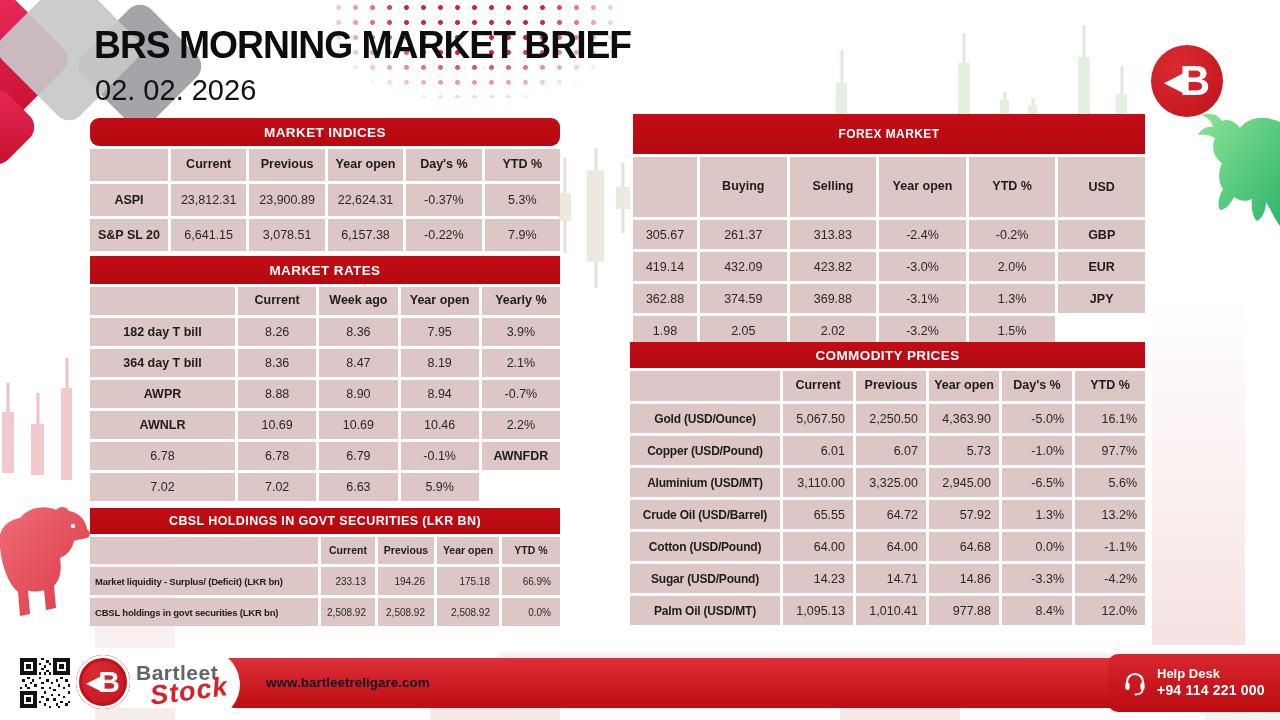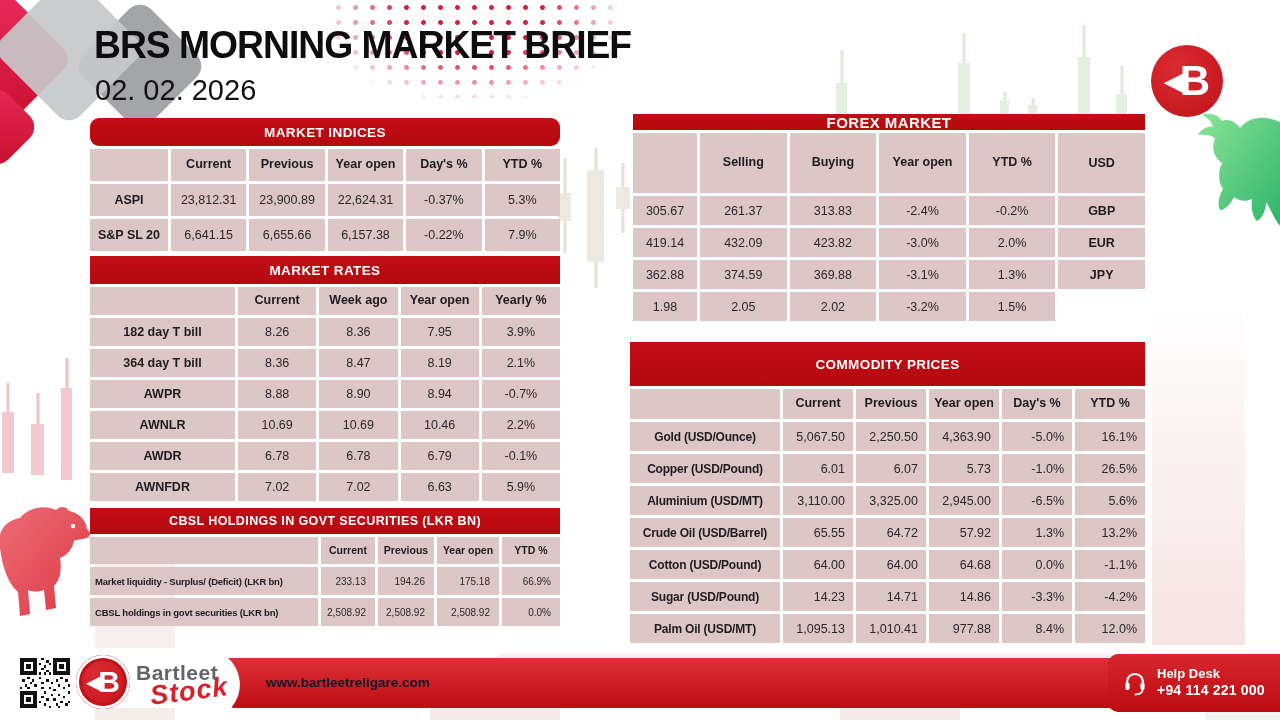--- a/index.html
+++ b/index.html
@@ -46,25 +46,25 @@
   .mr .t-title{height:28px;font-size:13.5px;}
   .mr .t-grid{grid-template-columns:145px repeat(4,1fr);grid-auto-rows:28px;}
   .cb{left:90px;top:508px;width:470px;}
   .cb .t-title{height:26px;font-size:12.5px;}
   .cb .t-grid{grid-template-columns:228px 54px 56px 62px 1fr;grid-template-rows:27px 28px 28px;}
   .cb .cell{font-size:10px;}
   .cb .cell.head{font-size:10.5px;}
   .cb .cell.rowlabel{justify-content:flex-start;padding-left:5px;font-size:9.5px;letter-spacing:-.2px;}
   .cb .cell.val{justify-content:flex-end;padding-right:9px;}
   .fx{left:633px;top:114px;width:512px;}
-  .fx .t-title{height:16px;font-size:15px;}
+  .fx .t-title{height:40px;font-size:12px;}
   .fx .t-grid{grid-template-columns:64px repeat(5,1fr);grid-template-rows:60px repeat(4,29px);}
   .fx .cell.head{padding:0 8px;}
   .cm{left:630px;top:342px;width:515px;}
-  .cm .t-title{height:44px;font-size:13.5px;}
+  .cm .t-title{height:26px;font-size:13.5px;}
   .cm .t-grid{grid-template-columns:150px repeat(5,1fr);grid-template-rows:30px repeat(7,29px);}
   .cm .cell.rowlabel{font-size:12px;letter-spacing:-.2px;text-align:right;}
   .cm .cell.val{justify-content:flex-end;padding-right:8px;}
 
   
   .animal{position:absolute;z-index:1;}
 
   
   .footer{position:absolute;left:0;top:648px;width:1280px;height:72px;background:#fff;z-index:3;}
   .banner-top{position:absolute;left:495px;top:2px;right:0;height:16px;
@@ -199,21 +199,21 @@
         <div class="cell head">Day's %</div>
         <div class="cell head">YTD %</div>
         <div class="cell rowlabel">ASPI</div>
         <div class="cell val">23,812.31</div>
         <div class="cell val">23,900.89</div>
         <div class="cell val">22,624.31</div>
         <div class="cell val">-0.37%</div>
         <div class="cell val">5.3%</div>
         <div class="cell rowlabel">S&amp;P SL 20</div>
         <div class="cell val">6,641.15</div>
-        <div class="cell val">6,655.66</div>
+        <div class="cell val">3,078.51</div>
         <div class="cell val">6,157.38</div>
         <div class="cell val">-0.22%</div>
         <div class="cell val">7.9%</div>
       </div>
   </div>
 
   <div class="table mr">
     <div class="t-title">MARKET RATES</div>
     <div class="t-grid">
         <div class="cell head"></div>
@@ -234,21 +234,20 @@
         <div class="cell rowlabel">AWPR</div>
         <div class="cell val">8.88</div>
         <div class="cell val">8.90</div>
         <div class="cell val">8.94</div>
         <div class="cell val">-0.7%</div>
         <div class="cell rowlabel">AWNLR</div>
         <div class="cell val">10.69</div>
         <div class="cell val">10.69</div>
         <div class="cell val">10.46</div>
         <div class="cell val">2.2%</div>
-        <div class="cell rowlabel">AWDR</div>
         <div class="cell val">6.78</div>
         <div class="cell val">6.78</div>
         <div class="cell val">6.79</div>
         <div class="cell val">-0.1%</div>
         <div class="cell rowlabel">AWNFDR</div>
         <div class="cell val">7.02</div>
         <div class="cell val">7.02</div>
         <div class="cell val">6.63</div>
         <div class="cell val">5.9%</div>
       </div>
@@ -272,22 +271,22 @@
         <div class="cell val">2,508.92</div>
         <div class="cell val">2,508.92</div>
         <div class="cell val">0.0%</div>
       </div>
   </div>
 
   <div class="table fx">
     <div class="t-title">FOREX MARKET</div>
     <div class="t-grid">
         <div class="cell head"></div>
+        <div class="cell head">Buying</div>
         <div class="cell head">Selling</div>
-        <div class="cell head">Buying</div>
         <div class="cell head">Year open</div>
         <div class="cell head">YTD %</div>
         <div class="cell rowlabel">USD</div>
         <div class="cell val">305.67</div>
         <div class="cell val">261.37</div>
         <div class="cell val">313.83</div>
         <div class="cell val">-2.4%</div>
         <div class="cell val">-0.2%</div>
         <div class="cell rowlabel">GBP</div>
         <div class="cell val">419.14</div>
@@ -323,21 +322,21 @@
         <div class="cell val">5,067.50</div>
         <div class="cell val">2,250.50</div>
         <div class="cell val">4,363.90</div>
         <div class="cell val">-5.0%</div>
         <div class="cell val">16.1%</div>
         <div class="cell rowlabel">Copper (USD/Pound)</div>
         <div class="cell val">6.01</div>
         <div class="cell val">6.07</div>
         <div class="cell val">5.73</div>
         <div class="cell val">-1.0%</div>
-        <div class="cell val">26.5%</div>
+        <div class="cell val">97.7%</div>
         <div class="cell rowlabel">Aluminium (USD/MT)</div>
         <div class="cell val">3,110.00</div>
         <div class="cell val">3,325.00</div>
         <div class="cell val">2,945.00</div>
         <div class="cell val">-6.5%</div>
         <div class="cell val">5.6%</div>
         <div class="cell rowlabel">Crude Oil (USD/Barrel)</div>
         <div class="cell val">65.55</div>
         <div class="cell val">64.72</div>
         <div class="cell val">57.92</div>

